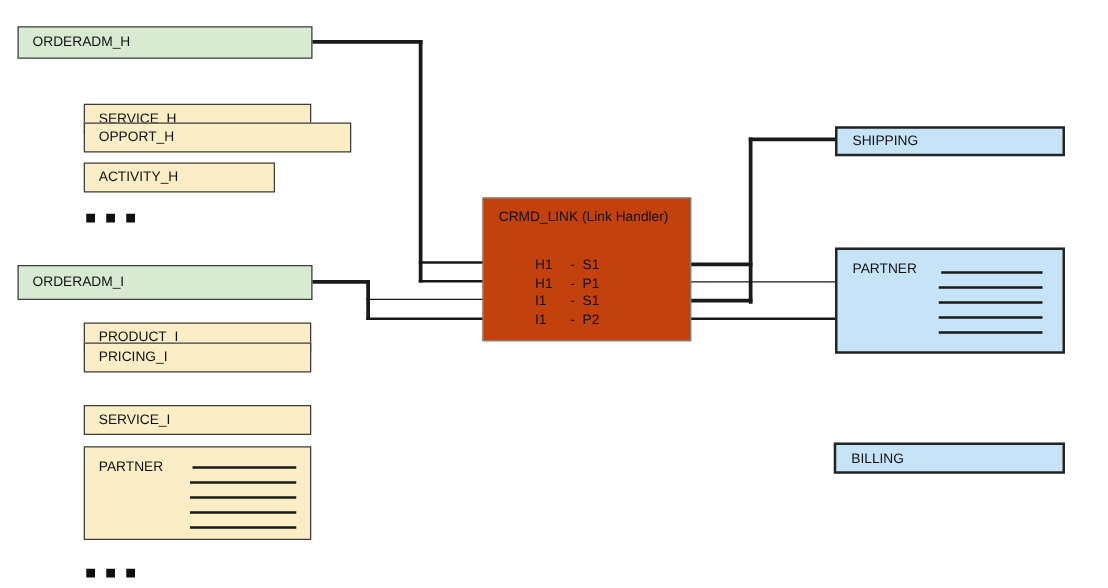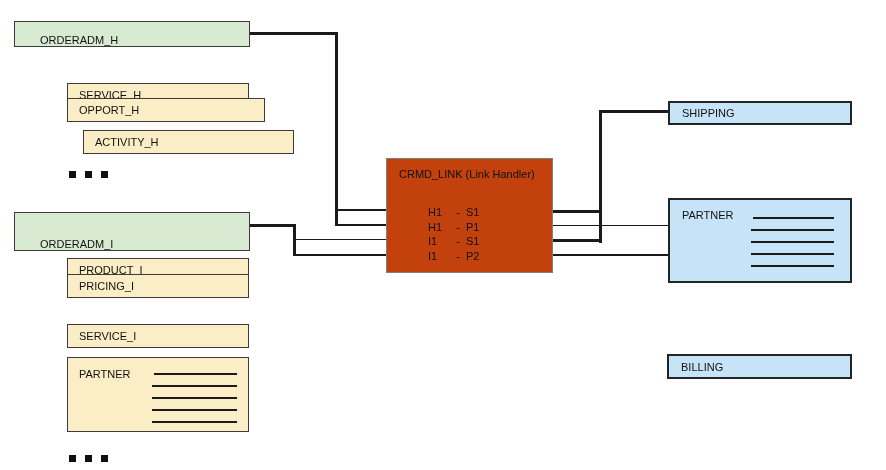--- a/index.html
+++ b/index.html
@@ -7,21 +7,21 @@
     position:relative;
     width:886px;height:470px;
     background:#ffffff;
     font-family:"Liberation Sans", sans-serif;
     font-size:11px;
     color:#111;
     overflow:hidden;
   }
   .box{position:absolute;box-sizing:border-box;display:flex;align-items:center;}
   .box .lbl{white-space:nowrap;}
-  .green{background:#d9ead3;border:1px solid #3c3c3c;padding-left:25px;align-items:flex-end;}
+  .green{background:#d9ead3;border:1px solid #3c3c3c;padding-left:11px;}
   .tan{background:#fbeec6;border:1px solid #3c3c3c;padding-left:11px;}
   .blue{background:#c7e3f8;border:2px solid #242424;padding-left:12px;}
   .grybox{background:#c2410c;border:1px solid #7f7f7f;}
   .multi{align-items:flex-start;}
   .multi .lbl{position:absolute;left:12px;top:9px;}
   .tan.multi .lbl{left:11px;top:10px;}
   .line{position:absolute;background:#1a1a1a;}
   .fieldline{position:absolute;background:#1a1a1a;height:2px;}
   .dots{position:absolute;display:flex;gap:9px;}
   .dots i{display:block;width:7px;height:7px;background:#0f0f0f;}
@@ -37,34 +37,34 @@
 
 <div class="canvas">
 
   <div class="box green" style="left:14px;top:21px;width:236px;height:26px">
     <span class="lbl">ORDERADM_H</span>
   </div>
 
   <div class="box tan" style="left:67px;top:83px;width:182px;height:24px">
     <span class="lbl">SERVICE_H</span>
   </div>
-  <div class="box tan" style="left:67px;top:98px;width:198px;height:24px">
+  <div class="box tan" style="left:67px;top:98px;width:214px;height:24px">
     <span class="lbl">OPPORT_H</span>
   </div>
-  <div class="box tan" style="left:83px;top:130px;width:211px;height:24px">
+  <div class="box tan" style="left:67px;top:130px;width:153px;height:24px">
     <span class="lbl">ACTIVITY_H</span>
   </div>
 
   <div class="dots" style="left:69px;top:171px">
     <i></i>
       <i></i>
       <i></i>
   </div>
 
-  <div class="box green" style="left:14px;top:212px;width:236px;height:39px">
+  <div class="box green" style="left:14px;top:212px;width:236px;height:28px">
     <span class="lbl">ORDERADM_I</span>
   </div>
 
   <div class="box tan" style="left:67px;top:258px;width:182px;height:24px">
     <span class="lbl">PRODUCT_I</span>
   </div>
   <div class="box tan" style="left:67px;top:274px;width:182px;height:24px">
     <span class="lbl">PRICING_I</span>
   </div>
   <div class="box tan" style="left:67px;top:324px;width:182px;height:24px">

